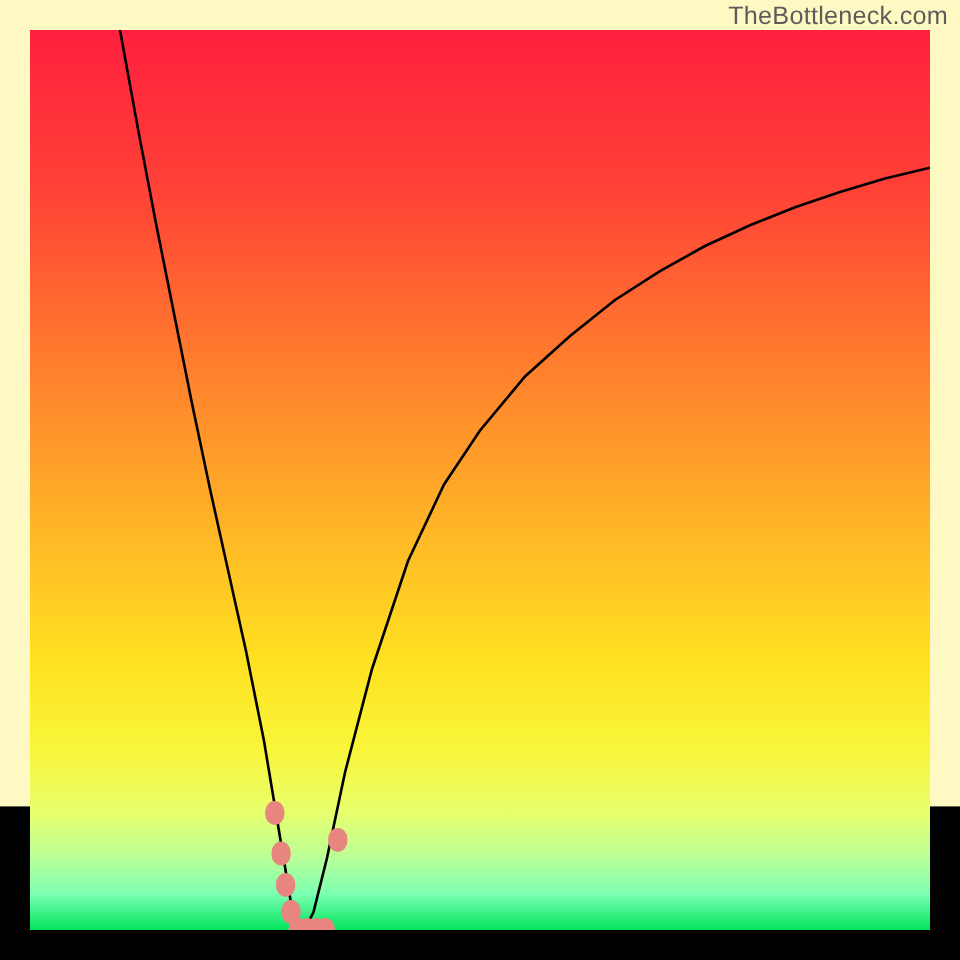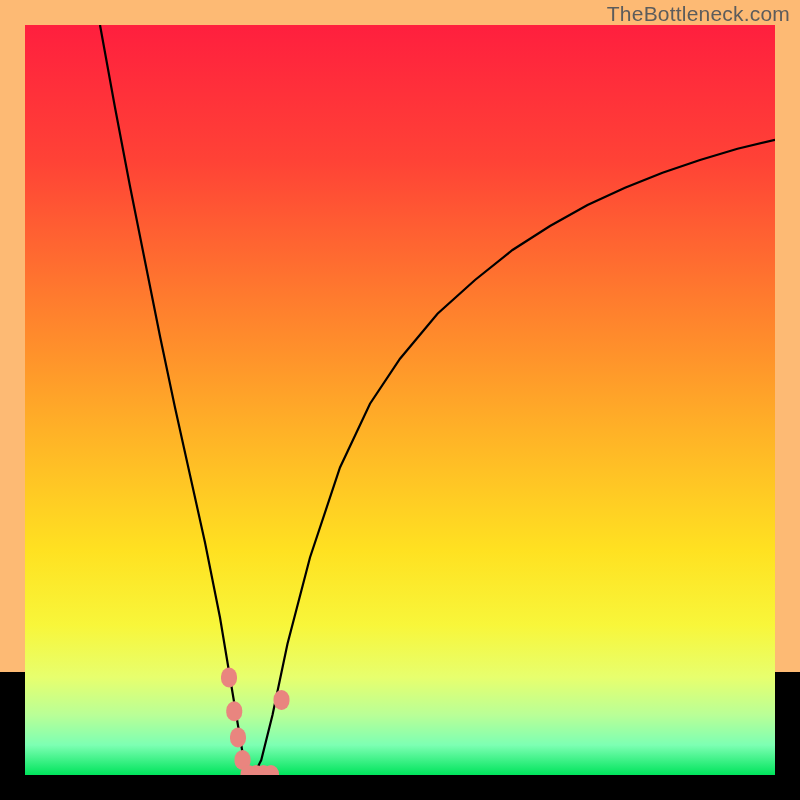--- a/index.html
+++ b/index.html
@@ -8,21 +8,21 @@
     width: 800px;
     height: 800px;
     overflow: hidden;
     background: #000;
     font-family: Arial, Helvetica, sans-serif;
   }
   .frame {
     position: absolute;
     top: 0; left: 0;
     width: 800px; height: 672px;
-    background: #fdba74;
+    background: #fef9c3;
   }
   .plot {
     position: absolute;
     top: 25px;
     left: 25px;
     width: 750px;
     height: 750px;
     overflow: hidden;
   }
   .watermark {

